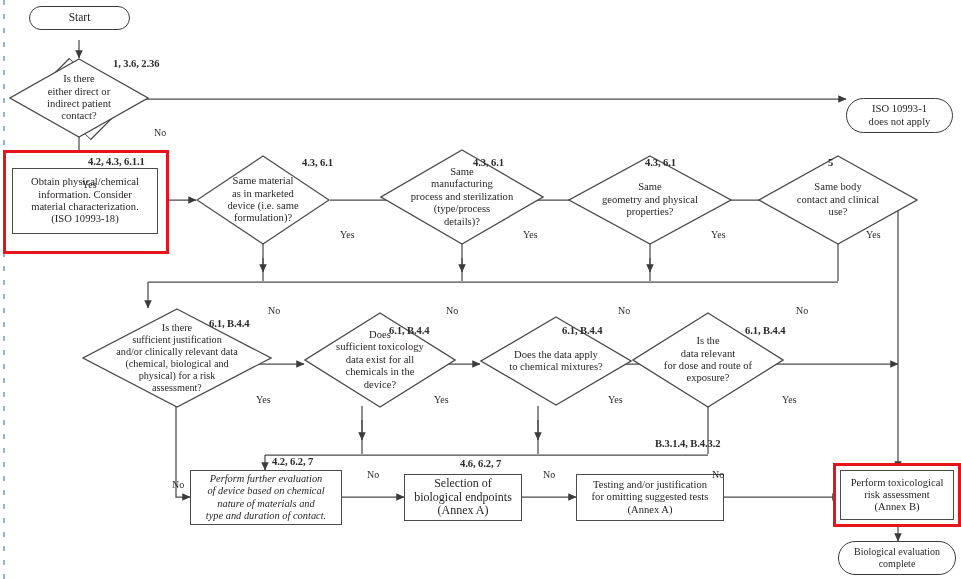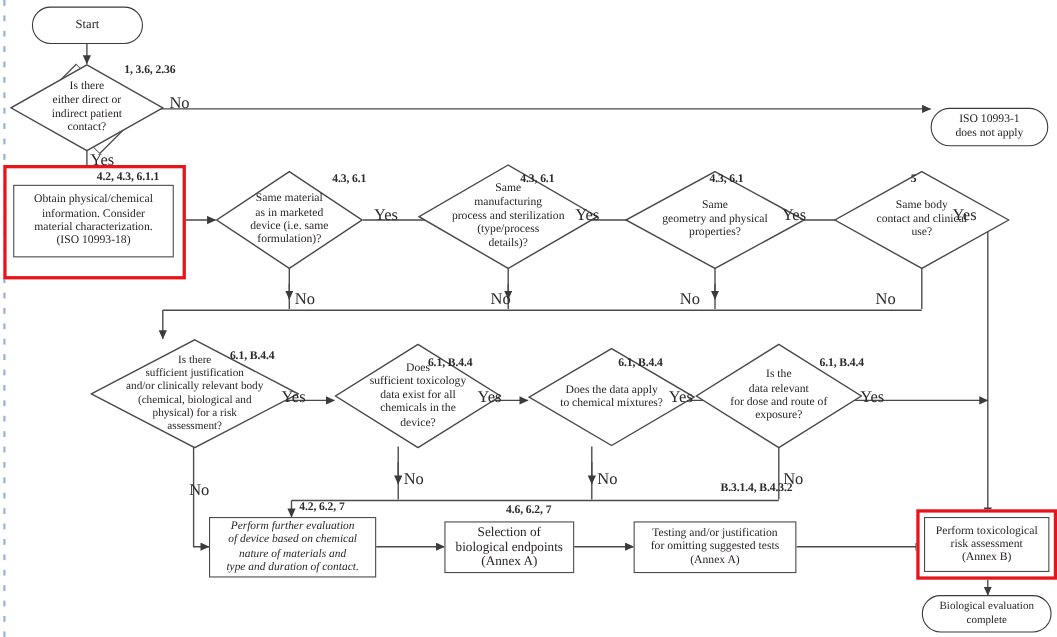--- a/index.html
+++ b/index.html
@@ -101,23 +101,24 @@
     line-height: 1.17;
     padding: 0 2px;
     box-sizing: border-box;
     font-family: Liberation Serif, serif;
   }
   .diamond .dlabel span { display: block; width: 100%; }
 
   
   .etext {
     position: absolute;
-    font-size: 15px;
+    font-size: 10px;
     color: #2b2b2b;
     white-space: nowrap;
+    margin-top: 41px;
   }
   .clause {
     position: absolute;
     font-size: 10.6px;
     color: #2b2b2b;
     white-space: nowrap;
     font-weight: 600;
     letter-spacing: -0.1px;
   }
 </style>
@@ -186,21 +187,21 @@
       <path d="M341,497 L404,497" marker-end="url(#ah)"></path>
 
       <path d="M521,497 L576,497" marker-end="url(#ah)"></path>
 
       <path d="M724,497 L840,497" marker-end="url(#ah)"></path>
 
       <path d="M898,527 L898,541" marker-end="url(#ah)"></path>
     </g>
   </svg>
 
-  <div class="node terminator" style="left:29px; top:6px; width:101px; height:34px;">
+  <div class="node terminator" style="left:29px; top:6px; width:101px; height:24px;">
     <span>Start</span>
   </div>
 
   <div class="diamond" style="left:9px; top:58px; width:140px; height:80px;">
     <div class="dshape" style="width:56px;height:56px;margin-left:-28px;margin-top:-28px;transform:rotate(45deg) scale(1.27,0.74);"></div>
     <svg width="140" height="80" style="position:absolute;left:0;top:0;">
       <polygon points="70,1 139,40 70,79 1,40" fill="#fff" stroke="#4a4a4a" stroke-width="1.3"></polygon>
     </svg>
     <div class="dlabel">
       <span>
@@ -281,21 +282,21 @@
   </div>
 
   <div class="diamond" style="left:82px; top:308px; width:190px; height:100px;">
     <svg width="190" height="100" style="position:absolute;left:0;top:0;">
       <polygon points="95,1 189,50 95,99 1,50" fill="#fff" stroke="#4a4a4a" stroke-width="1.3"></polygon>
     </svg>
     <div class="dlabel" style="font-size:10.2px;">
       <span>
           <div>Is there</div>
           <div>sufficient justification</div>
-          <div>and/or clinically relevant body</div>
+          <div>and/or clinically relevant data</div>
           <div>(chemical, biological and</div>
           <div>physical) for a risk</div>
           <div>assessment?</div>
         </span>
     </div>
   </div>
 
   <div class="diamond" style="left:304px; top:312px; width:152px; height:96px;">
     <svg width="152" height="96" style="position:absolute;left:0;top:0;">
       <polygon points="76,1 151,48 76,95 1,48" fill="#fff" stroke="#4a4a4a" stroke-width="1.3"></polygon>

